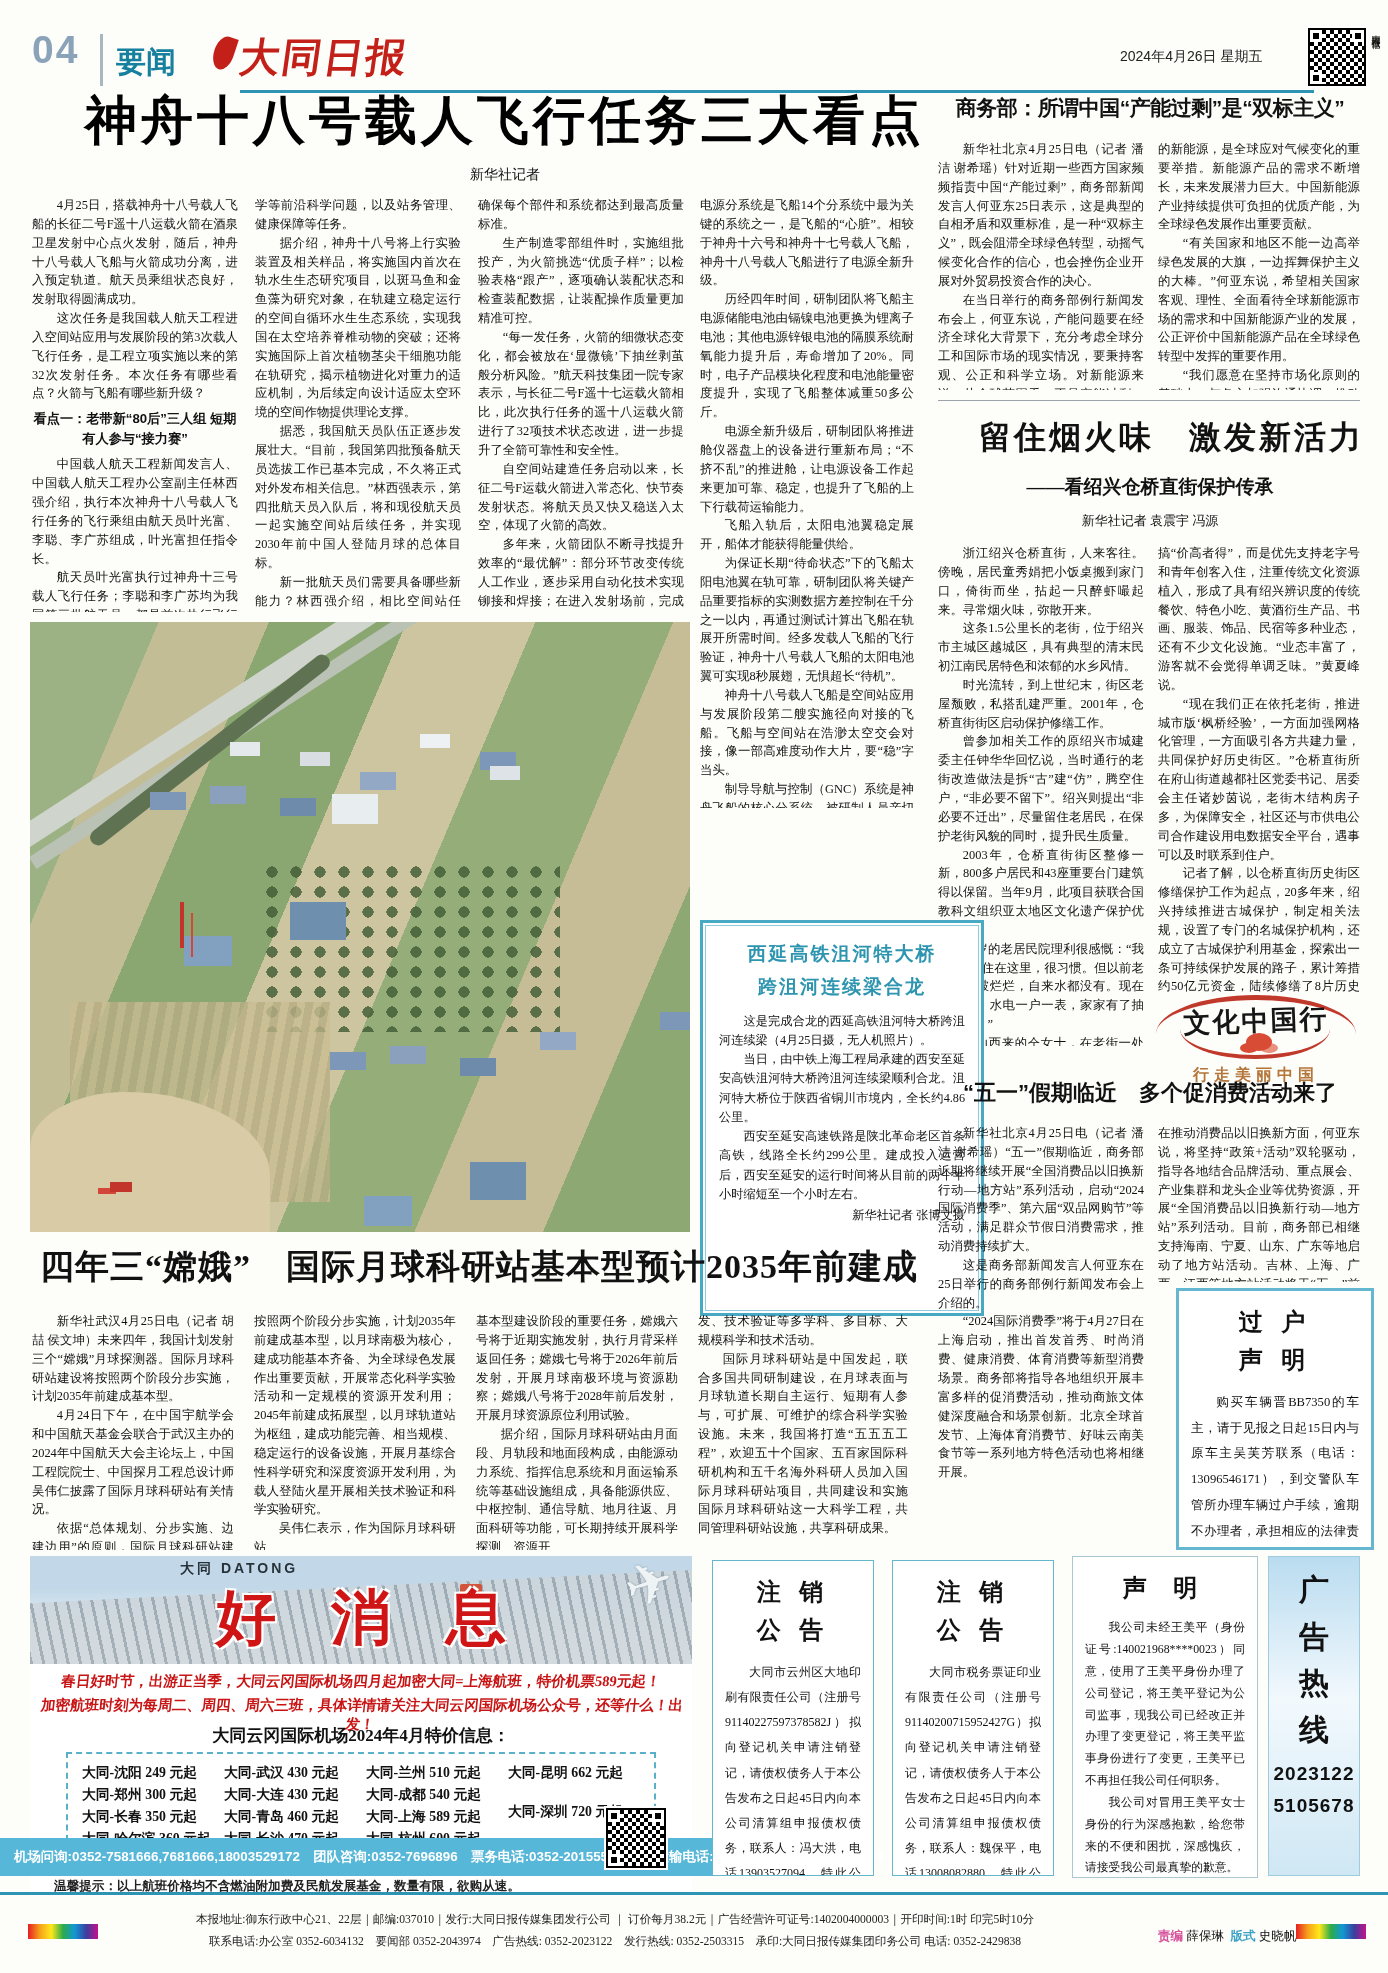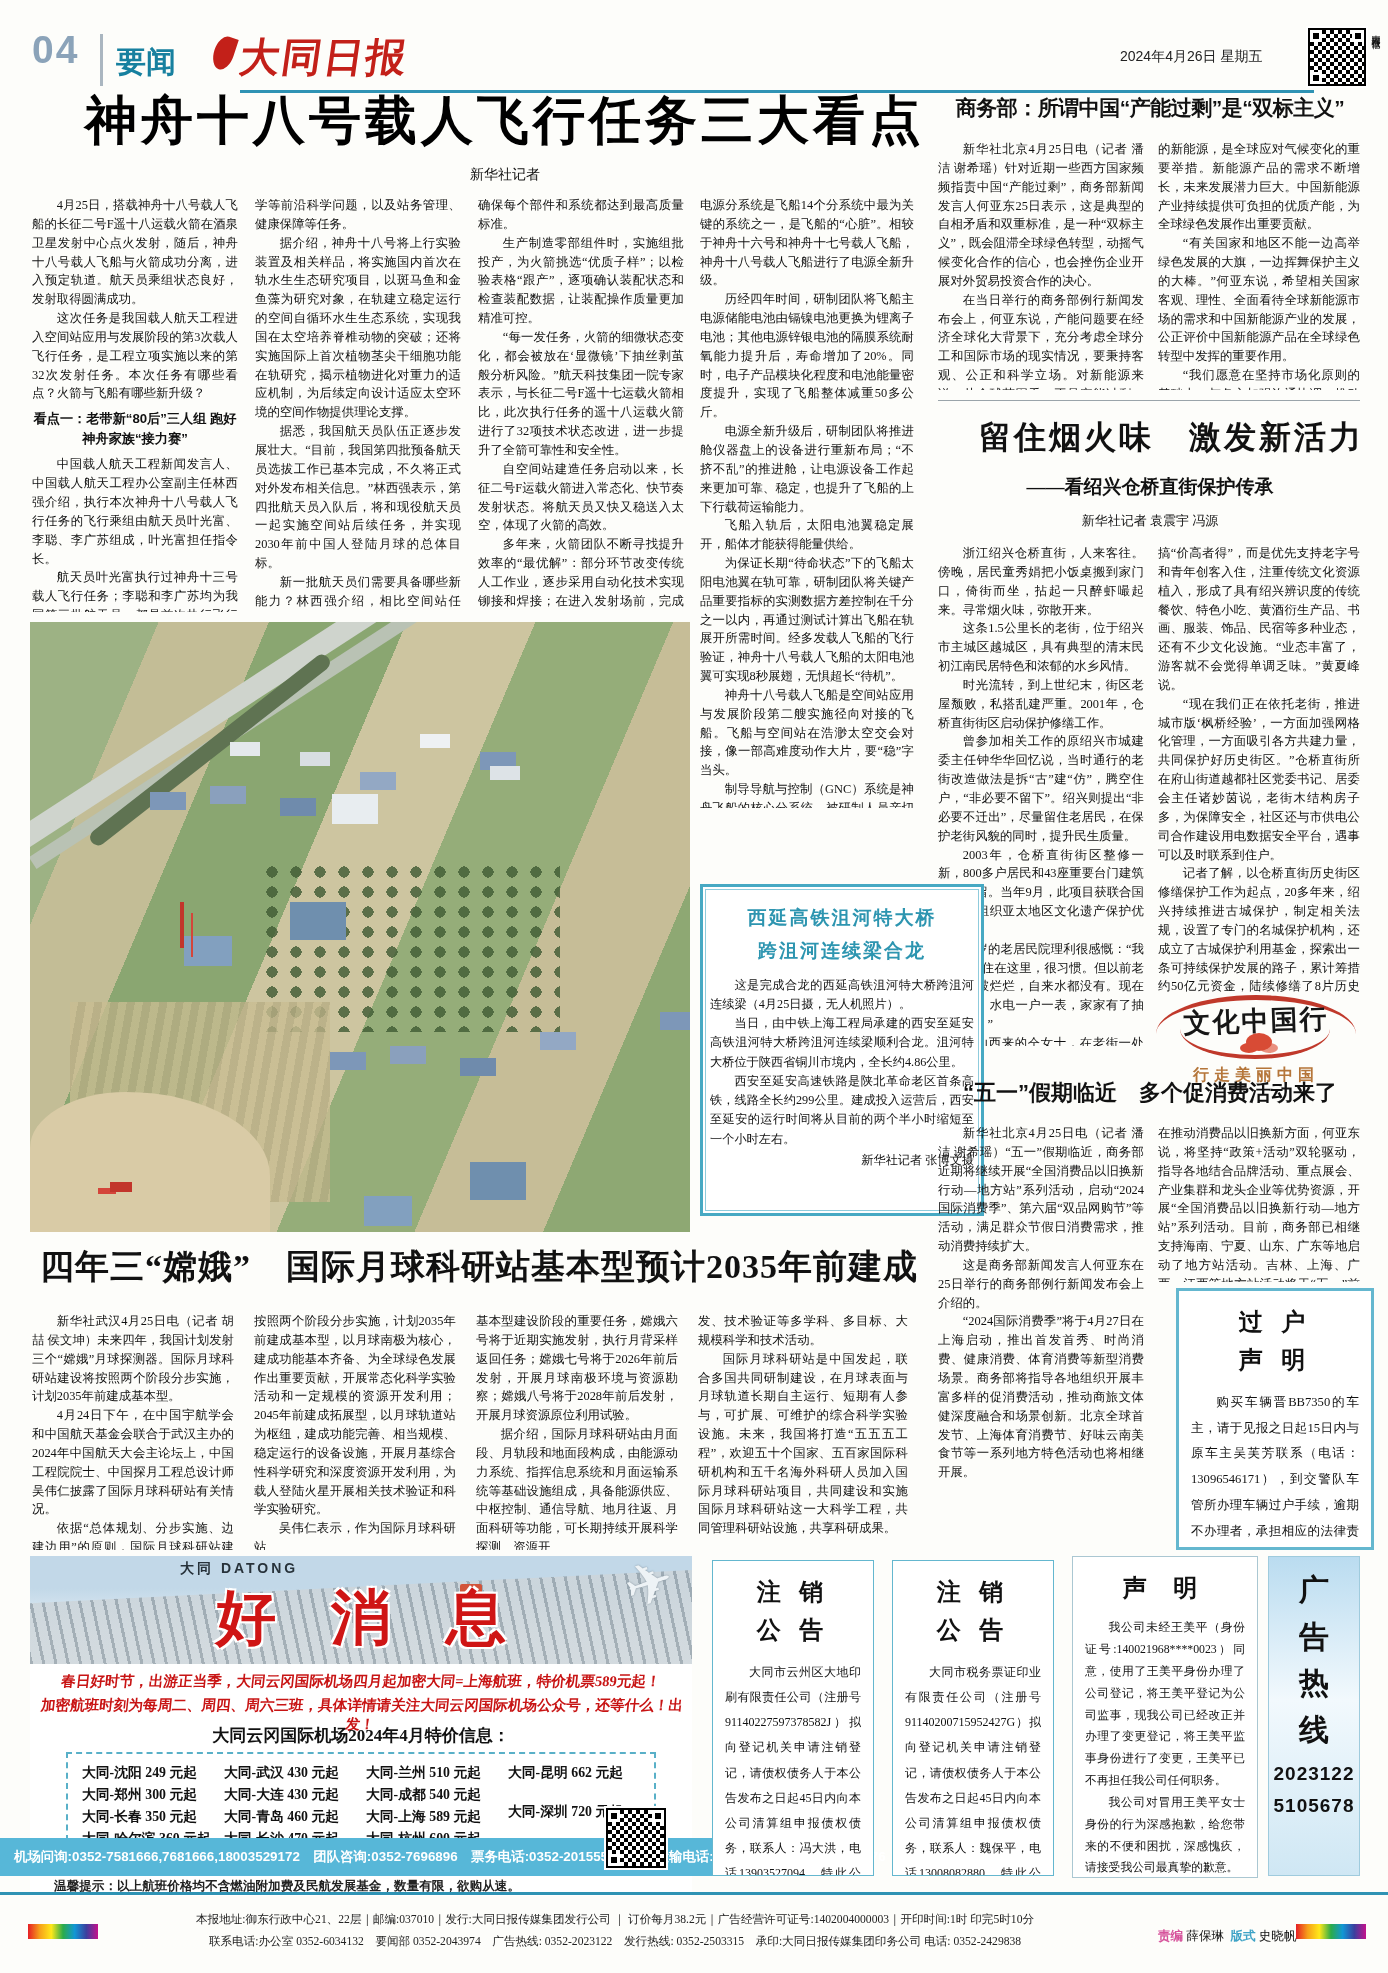--- a/index.html
+++ b/index.html
@@ -73,23 +73,23 @@
            border-radius:40% 60% 0 0;}
   .ph-b1{position:absolute;width:36px;height:18px;background:#7d97b8;
          box-shadow:60px -6px 0 #8aa0bd,130px 6px 0 #6f8bac,210px -20px 0 #93a8c4,330px -40px 0 #7d97b8,150px 120px 0 10px #6f8fae,40px 150px 0 6px #82a0bf;}
   .ph-b2{position:absolute;width:30px;height:14px;background:#e4e9ec;
          box-shadow:70px 10px 0 #d8dee2,190px -8px 0 #eef1f3,260px 24px 0 #dde3e7,110px 60px 0 8px #e8edf0;}
   .ph-truck{position:absolute;left:80px;top:560px;width:22px;height:10px;background:#c2352b;
             box-shadow:-14px 4px 0 -2px #d4453a;}
   .ph-crane{position:absolute;left:150px;top:280px;width:4px;height:46px;background:#c2352b;
             box-shadow:10px 10px 0 -1px #d4453a;}
   
-  .capbox{position:absolute;left:700px;top:884px;width:284px;height:332px;background:#fff;
+  .capbox{position:absolute;left:700px;top:920px;width:284px;height:396px;background:#fff;
           border:3px solid #47a9c3;box-shadow:inset 0 0 0 2px #fff,inset 0 0 0 3px #8fcbdc;
-          padding:14px 7px;box-sizing:border-box;overflow:hidden;}
+          padding:14px 16px;box-sizing:border-box;overflow:hidden;}
   .capbox .cap-title{font-size:19px;font-weight:900;color:#2d95b0;text-align:center;line-height:1.75;
                      letter-spacing:2px;margin-bottom:8px;}
   .capbox .col2{position:static;font-size:12.2px;line-height:1.58;text-align:justify;}
   .capbox .col2 .para{margin:0;text-indent:2em;}
   .capbox .col2 .credit{text-align:right;margin-top:2px;}
   
   .wy-title{position:absolute;left:936px;top:1078px;width:428px;text-align:center;font-size:22px;
             font-weight:900;font-family:"Liberation Sans",sans-serif;}
   
   .moon-title{position:absolute;left:34px;top:1244px;width:890px;text-align:center;font-size:34px;
@@ -159,21 +159,21 @@
       <div class="f f2"></div>
       <div class="f f3"></div>
     </div>
   <div class="head-qr-label">大同日报微信</div>
 
   <div class="sz-title">神舟十八号载人飞行任务三大看点</div>
   <div class="sz-byline">新华社记者</div>
   <div class="col" style="left:32px;top:196px;width:206px;height:416px">
       <p class="para">4月25日，搭载神舟十八号载人飞船的长征二号F遥十八运载火箭在酒泉卫星发射中心点火发射，随后，神舟十八号载人飞船与火箭成功分离，进入预定轨道。航天员乘组状态良好，发射取得圆满成功。</p>
       <p class="para">这次任务是我国载人航天工程进入空间站应用与发展阶段的第3次载人飞行任务，是工程立项实施以来的第32次发射任务。本次任务有哪些看点？火箭与飞船有哪些新升级？</p>
-      <p class="subhead">看点一：老带新“80后”三人组 跑好神舟家族“接力赛”</p>
+      <p class="subhead">看点一：老带新“80后”三人组 短期有人参与“接力赛”</p>
       <p class="para">中国载人航天工程新闻发言人、中国载人航天工程办公室副主任林西强介绍，执行本次神舟十八号载人飞行任务的飞行乘组由航天员叶光富、李聪、李广苏组成，叶光富担任指令长。</p>
       <p class="para">航天员叶光富执行过神舟十三号载人飞行任务；李聪和李广苏均为我国第三批航天员，都是首次执行飞行任务。</p>
     </div>
   <div class="col" style="left:255px;top:196px;width:206px;height:416px">
       <p class="para cont">学等前沿科学问题，以及站务管理、健康保障等任务。</p>
       <p class="para">据介绍，神舟十八号将上行实验装置及相关样品，将实施国内首次在轨水生生态研究项目，以斑马鱼和金鱼藻为研究对象，在轨建立稳定运行的空间自循环水生生态系统，实现我国在太空培养脊椎动物的突破；还将实施国际上首次植物茎尖干细胞功能在轨研究，揭示植物进化对重力的适应机制，为后续定向设计适应太空环境的空间作物提供理论支撑。</p>
       <p class="para">据悉，我国航天员队伍正逐步发展壮大。“目前，我国第四批预备航天员选拔工作已基本完成，不久将正式对外发布相关信息。”林西强表示，第四批航天员入队后，将和现役航天员一起实施空间站后续任务，并实现2030年前中国人登陆月球的总体目标。</p>
       <p class="para">新一批航天员们需要具备哪些新能力？林西强介绍，相比空间站任务，登月任务中航天员需要训练掌握梦舟载人飞船和揽月着陆器正常和应急飞行情况下的操作，月面出舱/进舱，1/6重力环境下月面行走、月球车远距离驾驶和采样等本领。</p>
     </div>
   <div class="col" style="left:478px;top:196px;width:206px;height:416px">

